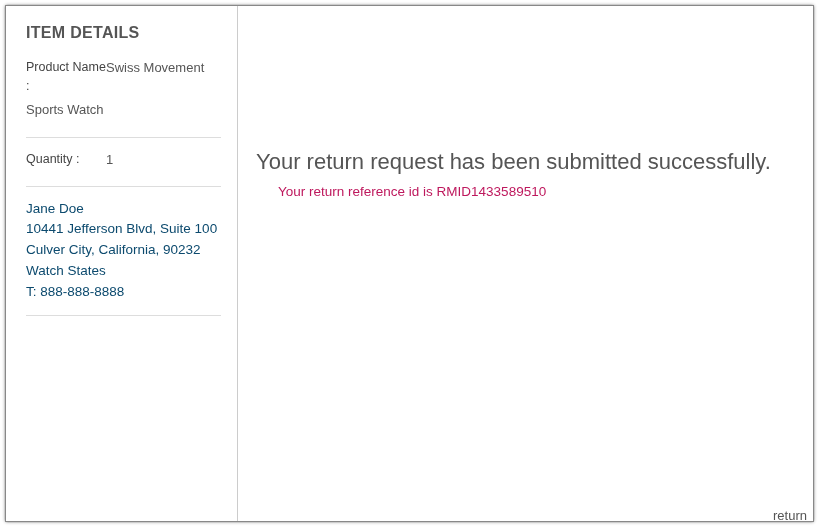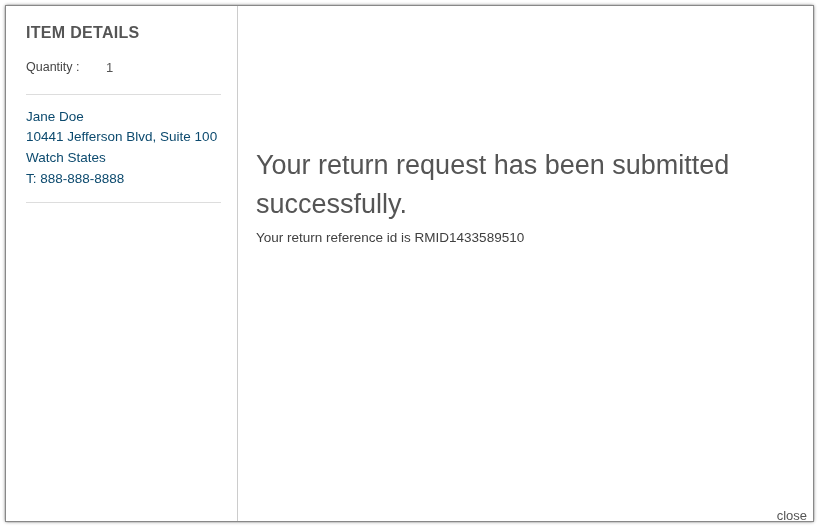--- a/index.html
+++ b/index.html
@@ -80,67 +80,76 @@
     }
     .main {
       flex: 1;
       padding: 0 18px;
       display: flex;
       flex-direction: column;
       justify-content: flex-start;
       padding-top: 140px;
     }
     .success-heading {
-      font-size: 27px;
+      font-size: 22px;
       color: #555;
       font-weight: normal;
       line-height: 1.45;
       margin-bottom: 6px;
     }
     .ref-line {
       font-size: 13.5px;
-      color: #404040;
+      color: #be185d;
+      margin-left: 22px;
     }
     .close-link {
       position: absolute;
       bottom: -2px;
       right: 6px;
       font-size: 13px;
       color: #555;
       cursor: pointer;
     }
   </style>
 </head>
 <body>
 
 <div class="dialog-outer">
   <div class="dialog-inner">
 
     <div class="sidebar">
       <div class="sidebar-title">ITEM DETAILS</div>
 
+      <div class="section">
+        <div class="field-row">
+          <div class="field-label">Product Name :</div>
+          <div class="field-value">Swiss Movement</div>
+        </div>
+        <div class="product-name-cont">Sports Watch</div>
+      </div>
 
       <div class="section">
         <div class="field-row">
           <div class="field-label">Quantity :</div>
           <div class="field-value">1</div>
         </div>
       </div>
 
       <div class="address-block">
         <div>Jane Doe</div>
         <div>10441 Jefferson Blvd, Suite 100</div>
+        <div>Culver City, California, 90232</div>
         <div>Watch States</div>
         <div>T: 888-888-8888</div>
       </div>
     </div>
 
     <div class="main">
       <h1 class="success-heading">Your return request has been submitted successfully.</h1>
       <div class="ref-line">
         <span>Your return reference id is </span><span>RMID1433589510</span>
       </div>
     </div>
 
-    <div class="close-link">close</div>
+    <div class="close-link">return</div>
 
   </div>
 </div>
 
 </body></html>

